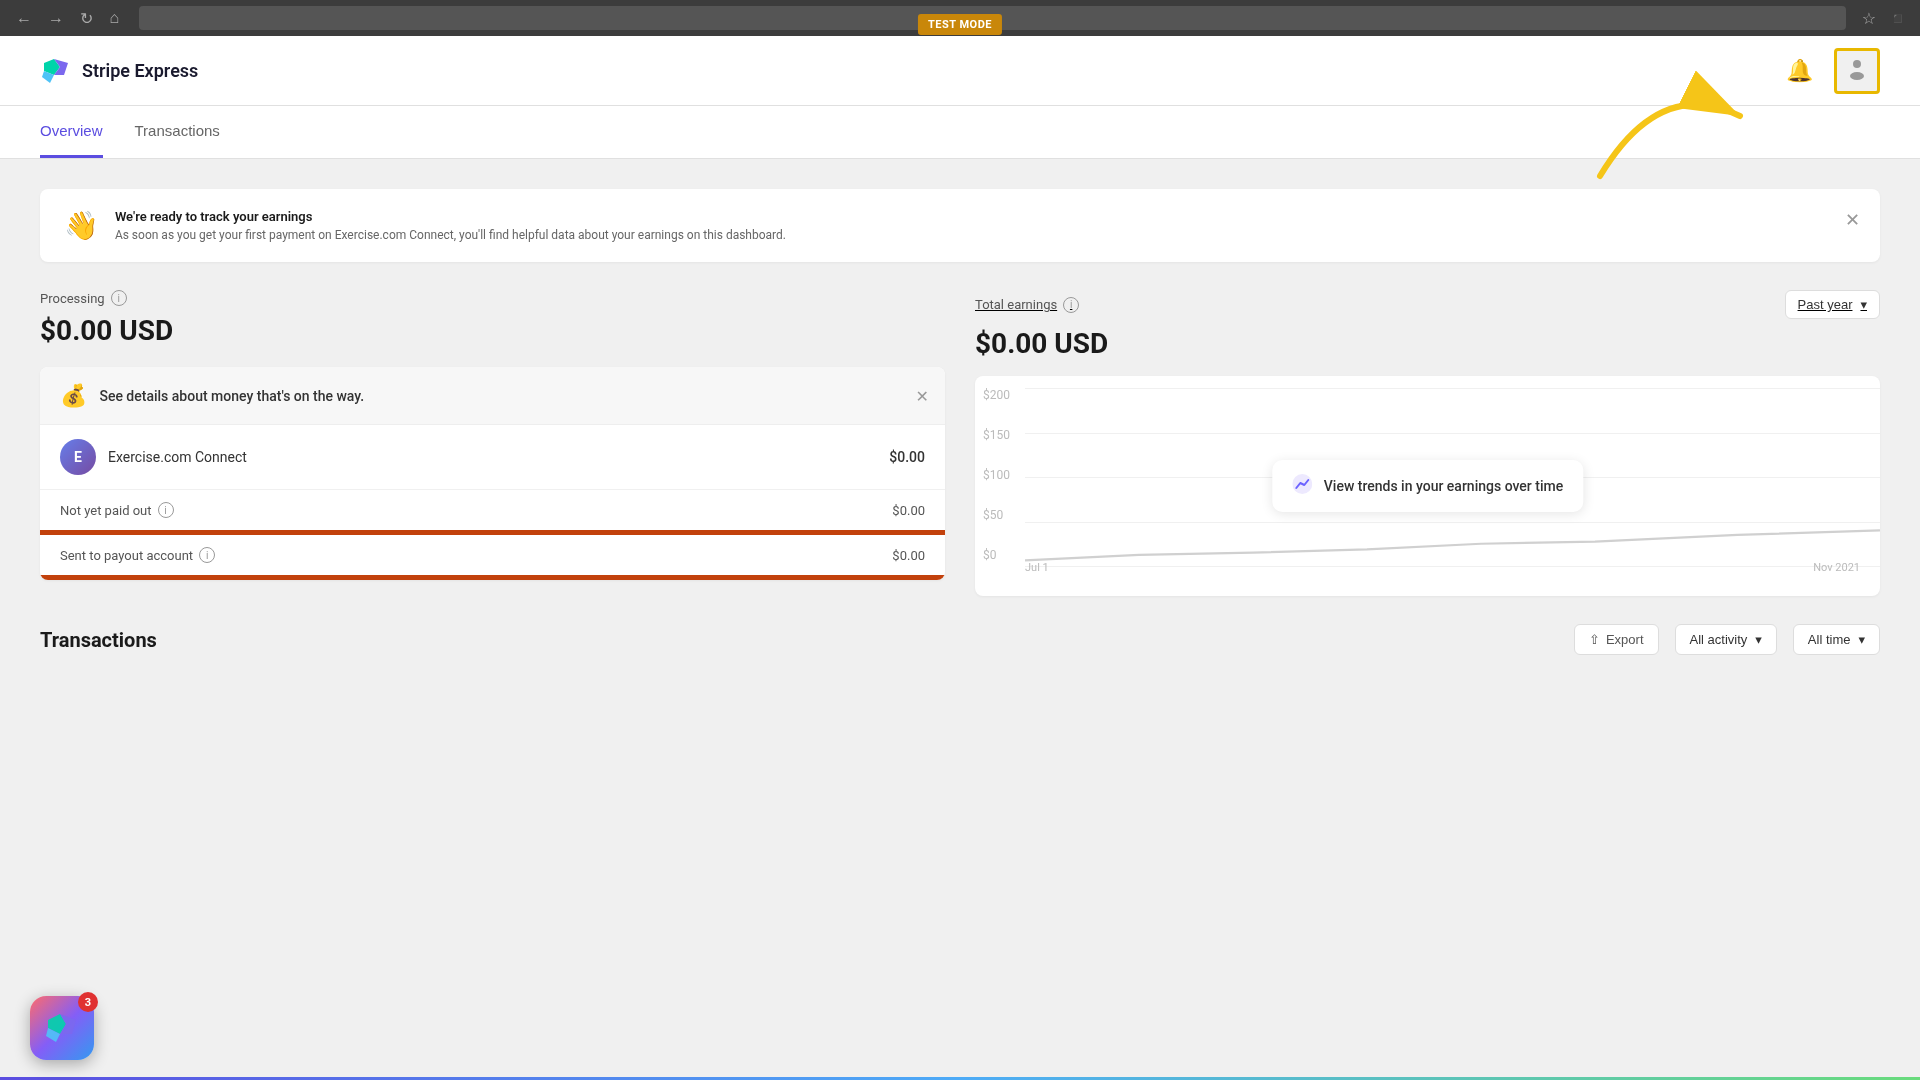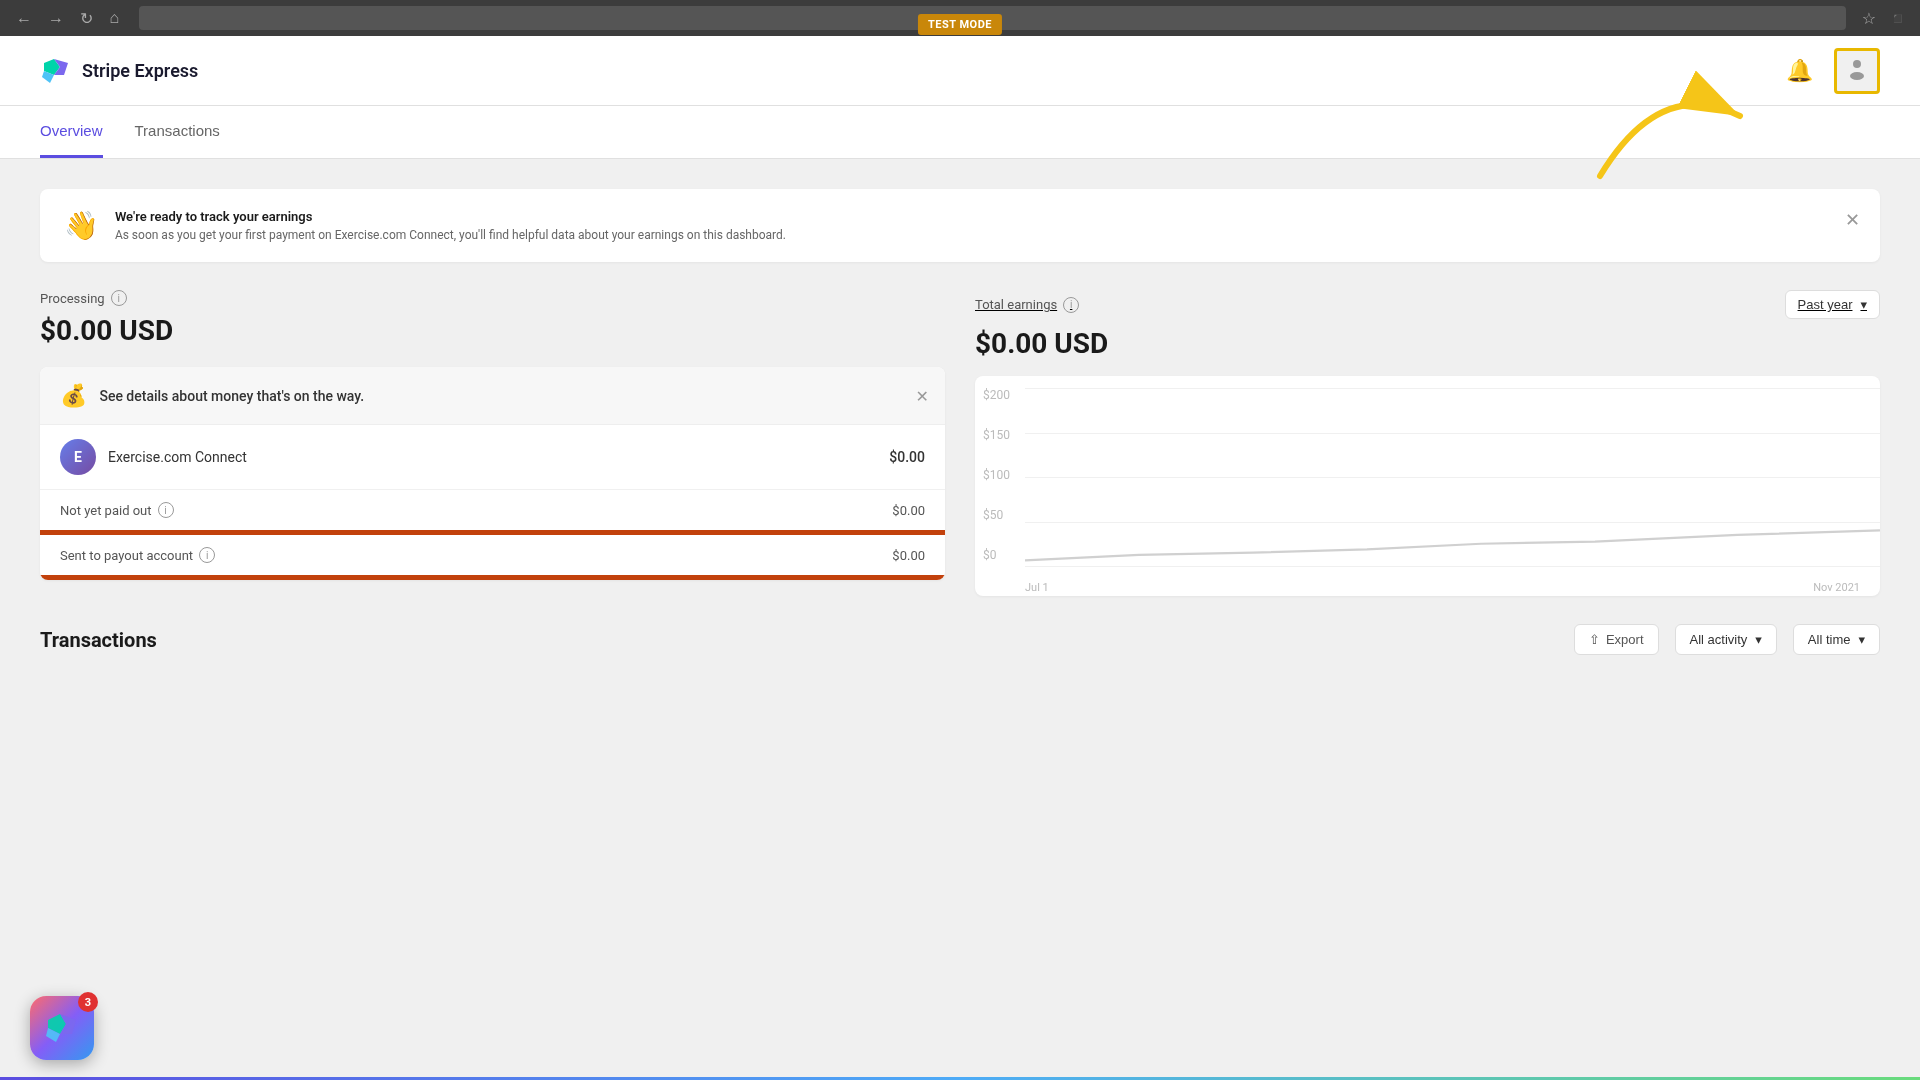--- a/index.html
+++ b/index.html
@@ -372,21 +372,21 @@
       flex-direction: column;
       justify-content: space-between;
       padding: 12px 8px 4px 8px;
     }
     .chart-y-label {
       font-size: 12px;
       color: #bbb;
     }
     .chart-x-labels {
       position: absolute;
-      bottom: 2px;
+      bottom: 22px;
       left: 50px;
       right: 20px;
       display: flex;
       justify-content: space-between;
       text-align: center;
     }
     .chart-x-label {
       font-size: 11px;
       color: #bbb;
     }
@@ -661,20 +661,29 @@
 
           <svg class="chart-svg" viewBox="0 0 600 160" preserveAspectRatio="none">
             <polyline points="0,155 80,150 160,148 240,145 320,140 400,138 500,132 600,128" fill="none" stroke="#d0d0d0" stroke-width="2"></polyline>
           </svg>
 
           <div class="chart-x-labels">
             <span class="chart-x-label">Jul 1</span>
             <span class="chart-x-label">Nov 2021</span>
           </div>
 
+          <div class="chart-trend-overlay">
+            <span class="trend-icon">
+              <svg width="20" height="20" viewBox="0 0 20 20" fill="none">
+                <circle cx="10" cy="10" r="10" fill="#ede9fe"></circle>
+                <polyline points="4,14 8,9 12,11 16,6" stroke="#6c63ff" stroke-width="2" fill="none" stroke-linecap="round" stroke-linejoin="round"></polyline>
+              </svg>
+            </span>
+            <span class="trend-text">View trends in your earnings over time</span>
+          </div>
         </div>
       </div>
     </div>
 
     <div class="transactions-section">
       <span class="transactions-title">Transactions</span>
       <button class="export-btn">
         <span>⇧</span>
         <span>Export</span>
       </button>

